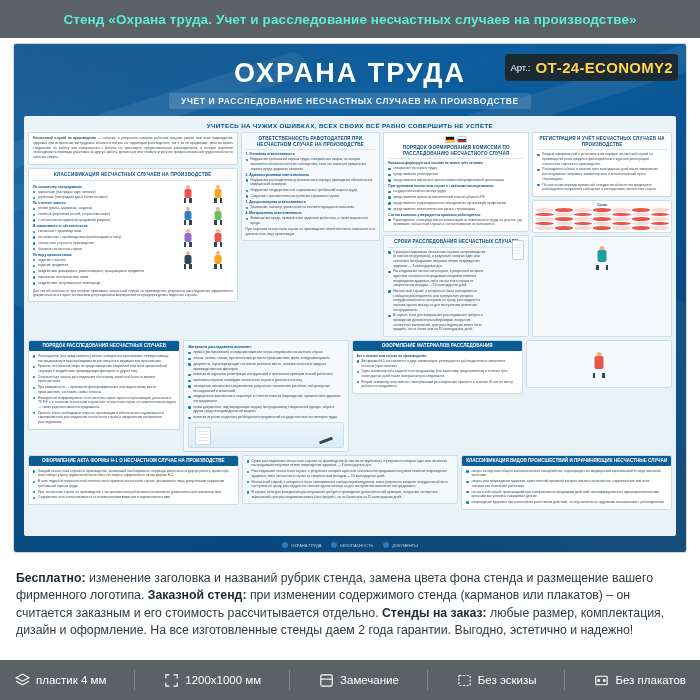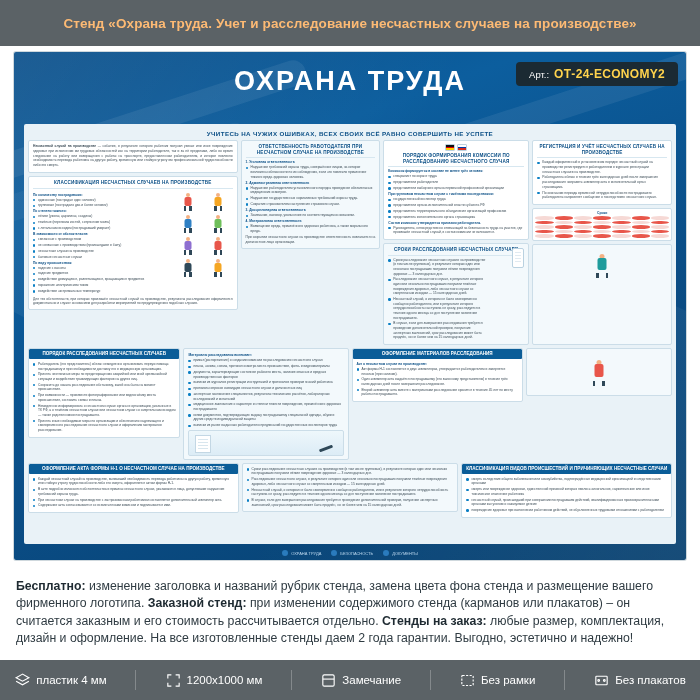--- a/index.html
+++ b/index.html
@@ -6,23 +6,23 @@
   body {
     width: 700px; height: 700px;
     font-family: "Liberation Sans", sans-serif;
     background: #ffffff;
     overflow: hidden;
   }
   .page { position: relative; width:700px; height:700px; }
 
   
   .topbar {
-    height: 46px;
+    height: 38px;
     background: #5b6266;
-    color: #fdba74;
+    color: #5eead4;
     display: flex; align-items: center; justify-content: center;
     text-align: center;
     padding: 0 10px;
   }
   .topbar span { font-size: 13.5px; font-weight: 700; letter-spacing: .1px; }
 
   
   .poster-wrap {
     position: relative;
     margin: 0 auto;
@@ -81,26 +81,26 @@
     font-size: 8.5px;
     font-weight: 700;
     letter-spacing: .6px;
     padding: 3px 12px;
     border-radius: 2px;
   }
   .art-badge {
     position: absolute; right: 8px; top: 10px;
     background: #1b2a33; color: #fff;
     border-radius: 4px;
-    padding: 5px 13px;
+    padding: 5px 5px;
     font-size: 9.5px;
     z-index: 6;
     display:flex; align-items:center; gap:5px;
   }
-  .art-badge b { color:#ffd34d; font-size: 12px; letter-spacing:.3px;}
+  .art-badge b { color:#ffd34d; font-size: 15px; letter-spacing:.3px;}
 
   
   .board {
     position: absolute;
     left: 10px; right: 10px; top: 72px; bottom: 16px;
     background: #e9f2f7;
     border-radius: 2px;
     padding: 4px;
     z-index: 4;
     overflow: hidden;
@@ -257,20 +257,21 @@
       <div class="swoosh s2"></div>
       <div class="swoosh s3"></div>
 
       <div class="art-badge">
         <span>Арт.:</span>
         <b>ОТ-24-ECONOMY2</b>
       </div>
 
       <div class="p-head">
         <div class="p-title">ОХРАНА ТРУДА</div>
+        <div class="p-sub">УЧЕТ И РАССЛЕДОВАНИЕ НЕСЧАСТНЫХ СЛУЧАЕВ НА ПРОИЗВОДСТВЕ</div>
       </div>
 
       <div class="board">
         <div class="board-motto">УЧИТЕСЬ НА ЧУЖИХ ОШИБКАХ, ВСЕХ СВОИХ ВСЁ РАВНО СОВЕРШИТЬ НЕ УСПЕТЕ</div>
 
         <div class="grid">
 
           <div class="col" style="width:33%">
             <div class="card">
               <div class="txt">
@@ -620,21 +621,21 @@
       </span>
       <span>Замечание</span>
     </div>
     <div class="divider"></div>
     <div class="spec">
       <span class="spec-ico">
         <svg width="17" height="17" viewBox="0 0 24 24" fill="none" stroke="#ffffff" stroke-width="1.6">
           <rect x="4" y="5" width="16" height="14" rx="1" stroke-dasharray="3 2"></rect>
         </svg>
       </span>
-      <span>Без рамки</span>
+      <span>Без эскизы</span>
     </div>
     <div class="divider"></div>
     <div class="spec">
       <span class="spec-ico">
         <svg width="17" height="17" viewBox="0 0 24 24" fill="none" stroke="#ffffff" stroke-width="1.6">
           <rect x="4" y="6" width="16" height="12" rx="1"></rect>
             <circle cx="8" cy="12" r="1.2"></circle>
             <circle cx="16" cy="12" r="1.2"></circle>
         </svg>
       </span>

